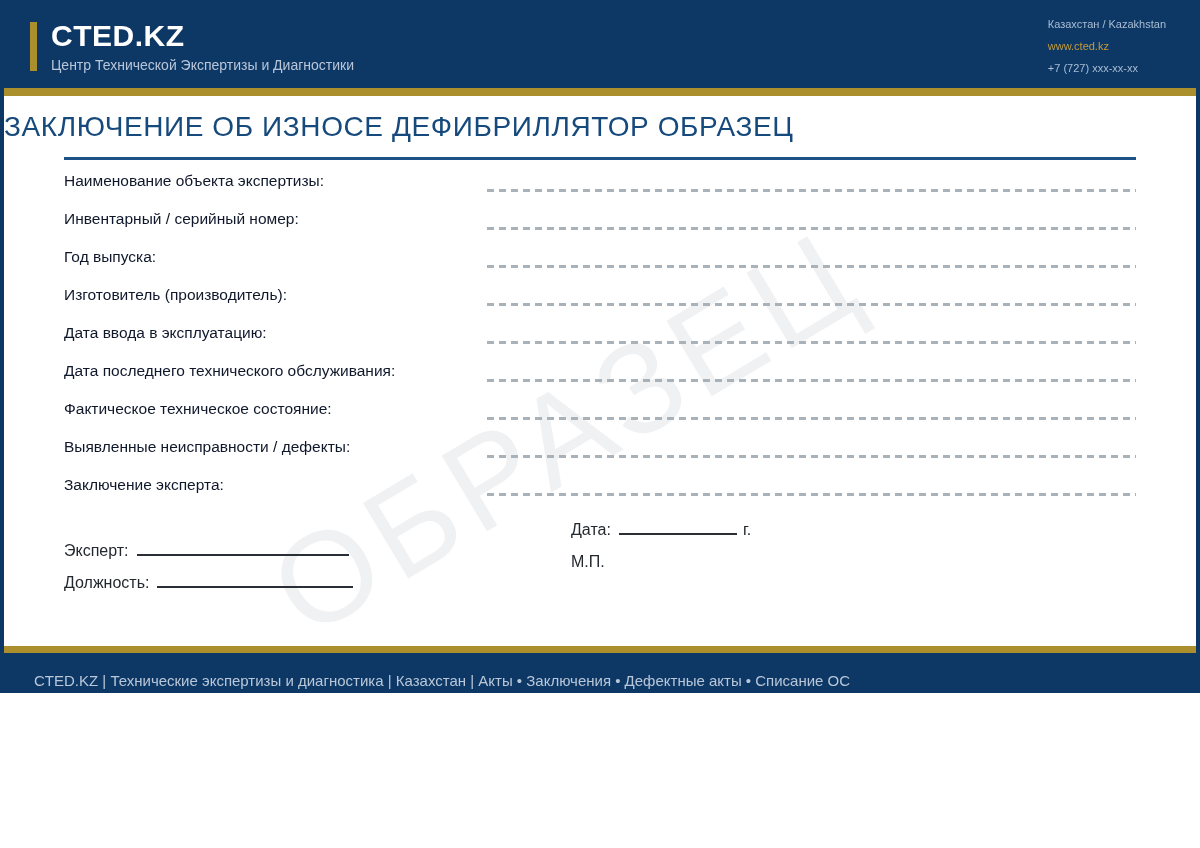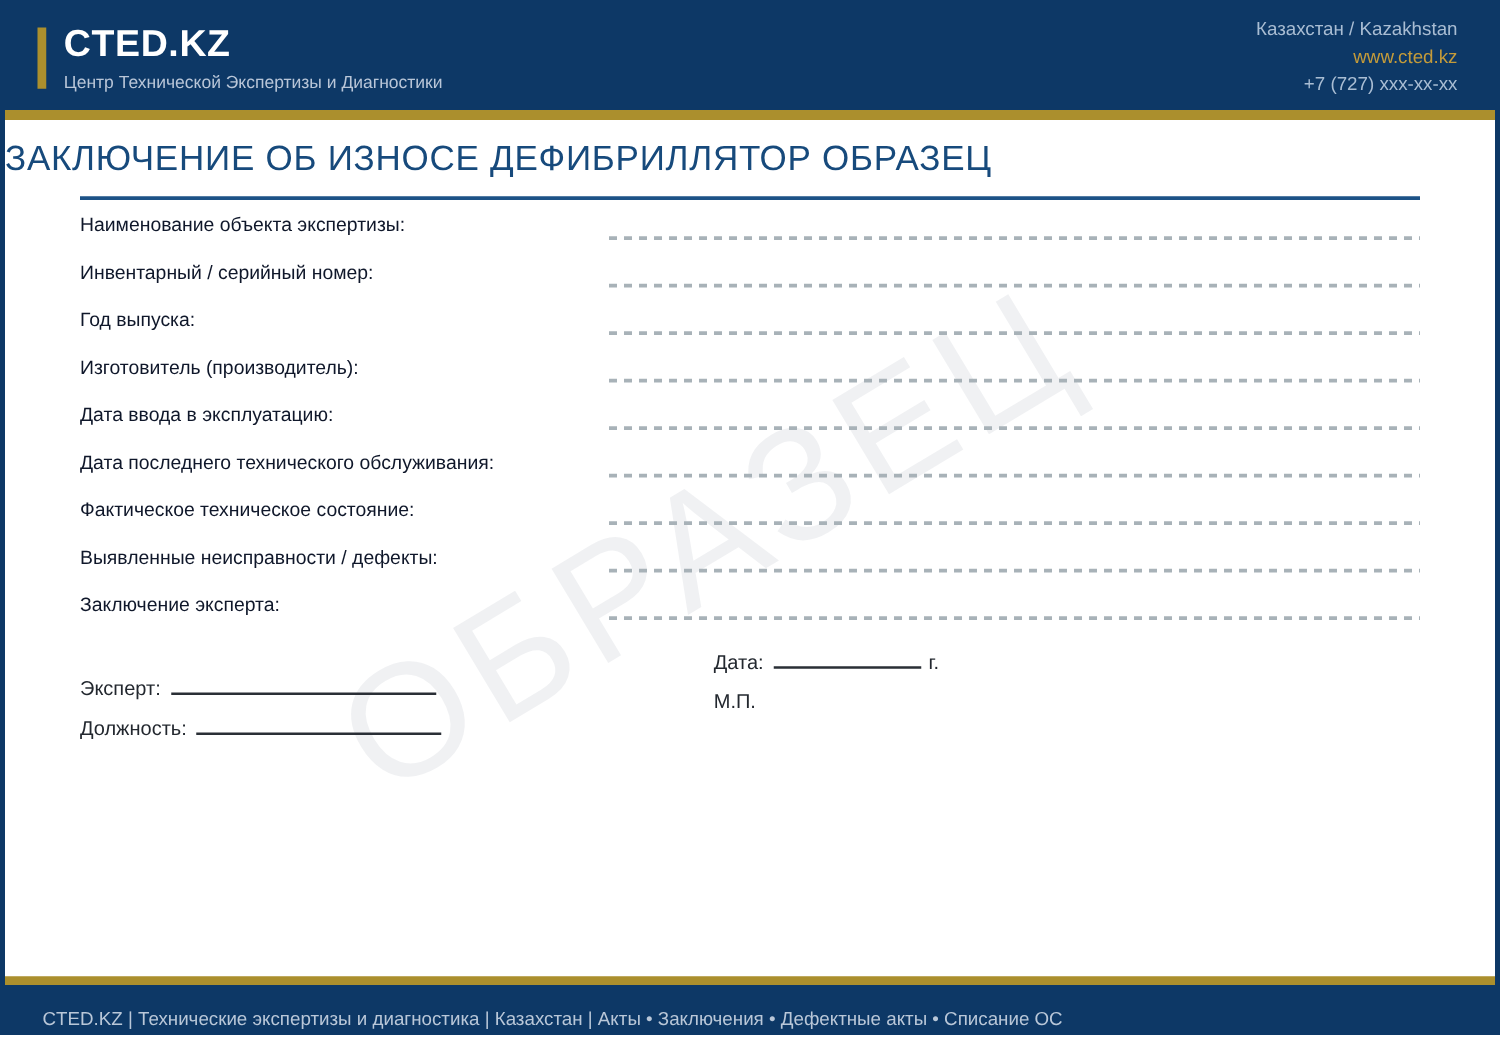--- a/index.html
+++ b/index.html
@@ -3,21 +3,21 @@
 <meta charset="utf-8">
 <style>
   * { margin: 0; padding: 0; box-sizing: border-box; }
   html, body { background: #ffffff; }
   body {
     font-family: "Liberation Sans", sans-serif;
     width: 1200px; height: 848px;
   }
   .page {
     position: relative;
-    width: 1200px; height: 828px;
+    width: 1200px; height: 693px;
     background: #ffffff;
     border: 4px solid #0d3866;
     overflow: hidden;
   }
 
   
   .header {
     height: 84px;
     background: #0d3866;
     display: flex;
@@ -38,22 +38,22 @@
     font-weight: 700;
     letter-spacing: 0.5px;
     line-height: 32px;
   }
   .brand-tagline {
     color: #b9c6d8;
     font-size: 14px;
     margin-top: 5px;
   }
   .header-contact {
-    text-align: right;
-    font-size: 15px;
+    text-align: left;
+    font-size: 11px;
     line-height: 22px;
   }
   .contact-country, .contact-phone { color: #a9bdd3; }
   .contact-site { color: #c49b3a; text-decoration: none; display: block; }
 
   .gold-strip { height: 8px; background: #ab8f2d; }
 
   
   .content {
     position: relative;

